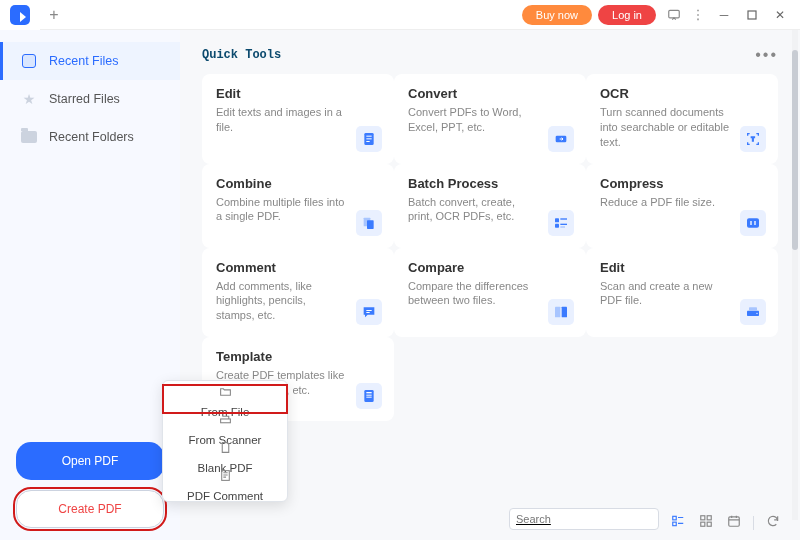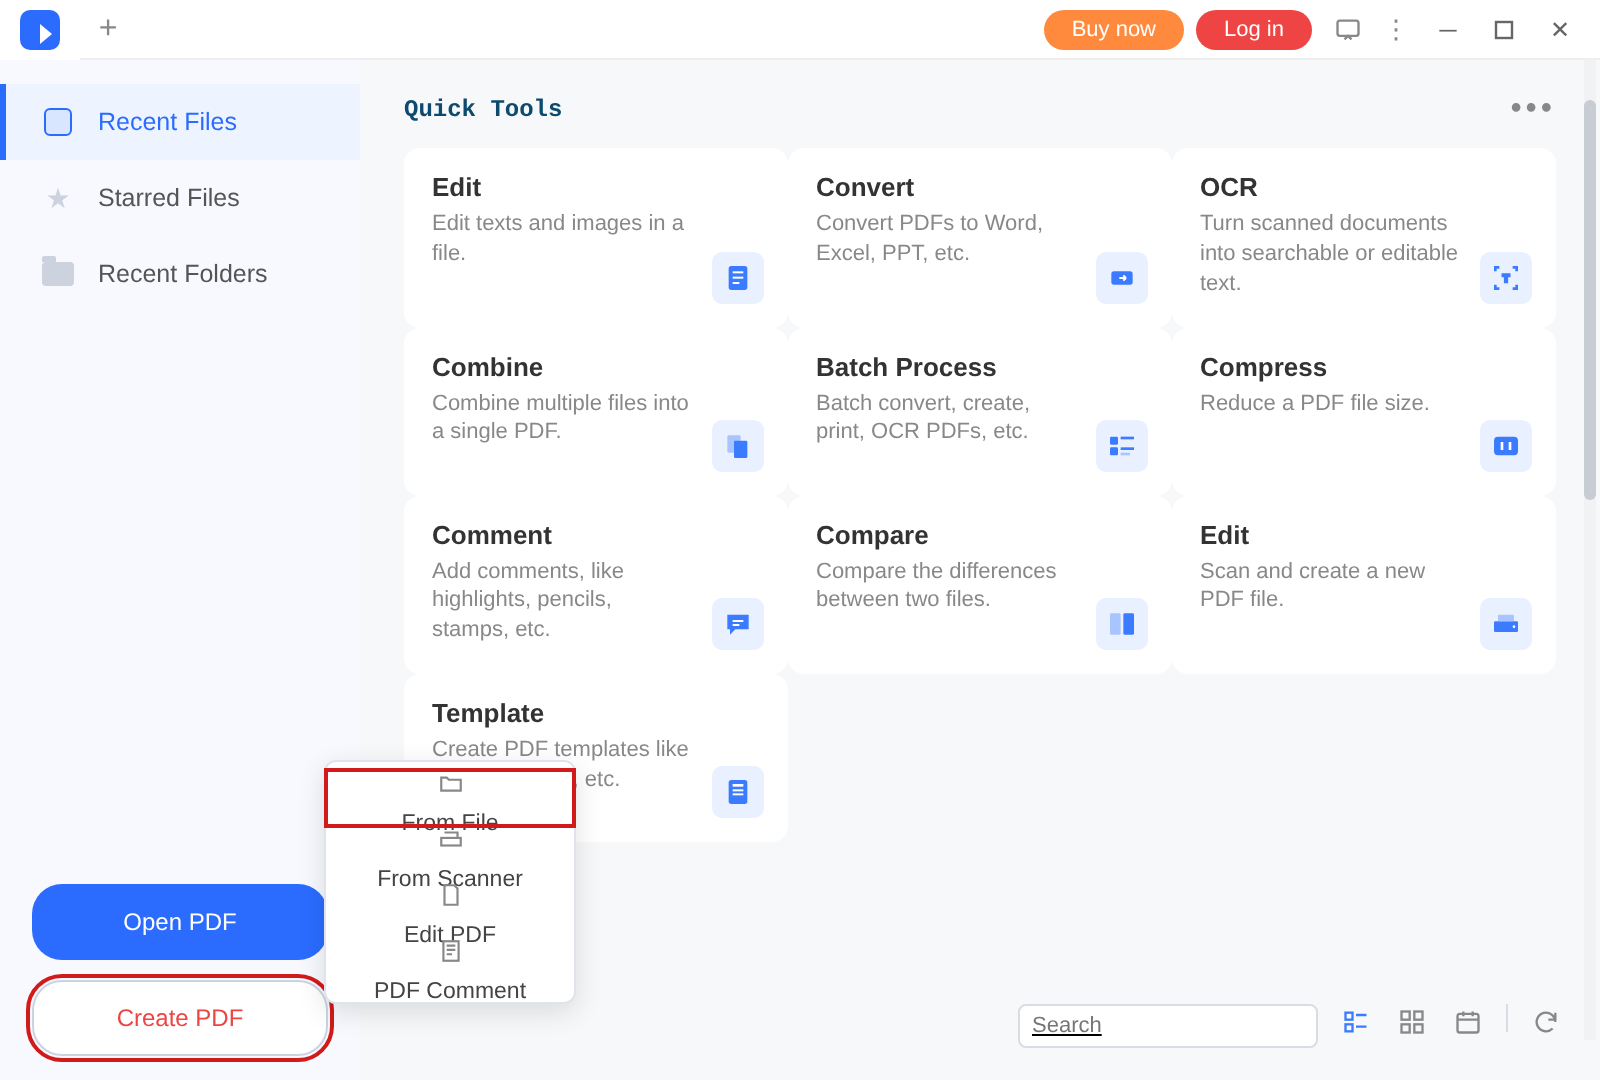--- a/index.html
+++ b/index.html
@@ -55,21 +55,21 @@
   .card-icon { position:absolute; right:12px; bottom:12px; width:26px; height:26px; border-radius:5px; background:#e9f0ff; display:flex; align-items:center; justify-content:center; }
   .card-icon svg { width:16px; height:16px; }
 
   
   .popup { position:absolute; left: 162px; top: 380px; width: 126px; background:#fff; border:1px solid #e0e4ea; border-radius:6px; box-shadow: 0 4px 14px rgba(0,0,0,0.12); z-index:50; padding:4px 0; }
   .popup-item { height: 28px; display:flex; align-items:center; padding: 0 10px; font-size:11.5px; color:#444; cursor:pointer; gap:8px;flex-direction:column;}
   .popup-item.first { outline: 2px solid #d11a1a; outline-offset:-1px;}
   .pop-ic { width:14px; height:14px; display:flex; align-items:center; justify-content:center; color:#888;}
 
   
-  .bottombar { position:absolute; left:0; right:0; bottom:0; height: 38px; display:flex; align-items:flex-start; justify-content:flex-end; padding: 0 18px; gap:10px;text-decoration:underline; }
+  .bottombar { position:absolute; left:0; right:0; bottom:10px; height: 38px; display:flex; align-items:flex-end; justify-content:flex-end; padding: 0 18px; gap:10px;text-decoration:underline; }
   .search { width: 150px; height: 22px; border:1px solid #d8dce4; border-radius:4px; display:flex; align-items:center; padding:0 6px; font-size:11px; color:#aaa; background:#fff;}
   .search input { border:none; outline:none; flex:1; font-size:11px; background:transparent; }
   .view-ic { width:18px; height:18px; display:flex; align-items:center; justify-content:center; color:#777; cursor:pointer; }
   .vbar { width:1px; height:14px; background:#d8dce4; }
 
   
   .scroll-track { position:absolute; top:30px; right:2px; width:6px; height:490px; background:#f1f2f4; }
   .scroll-thumb { width:6px; height:200px; background:#c8ccd3; border-radius:3px; margin-top:20px;}
 </style>
 </head>
@@ -307,21 +307,21 @@
         </svg>
       </span>
     <span>From Scanner</span>
   </div>
   <div class="popup-item">
     <span class="pop-ic">
         <svg width="13" height="13" viewBox="0 0 24 24" fill="none" stroke="#888" stroke-width="2">
           <path d="M6 3h9l3 3v15H6z"></path>
         </svg>
       </span>
-    <span>Edit PDF</span>
+    <span>Blank PDF</span>
   </div>
   <div class="popup-item">
     <span class="pop-ic">
         <svg width="13" height="13" viewBox="0 0 24 24" fill="none" stroke="#888" stroke-width="2">
           <rect x="5" y="3" width="14" height="18"></rect>
           <path d="M8 7h8M8 11h8M8 15h5"></path>
         </svg>
       </span>
     <span>PDF Comment</span>
   </div>

